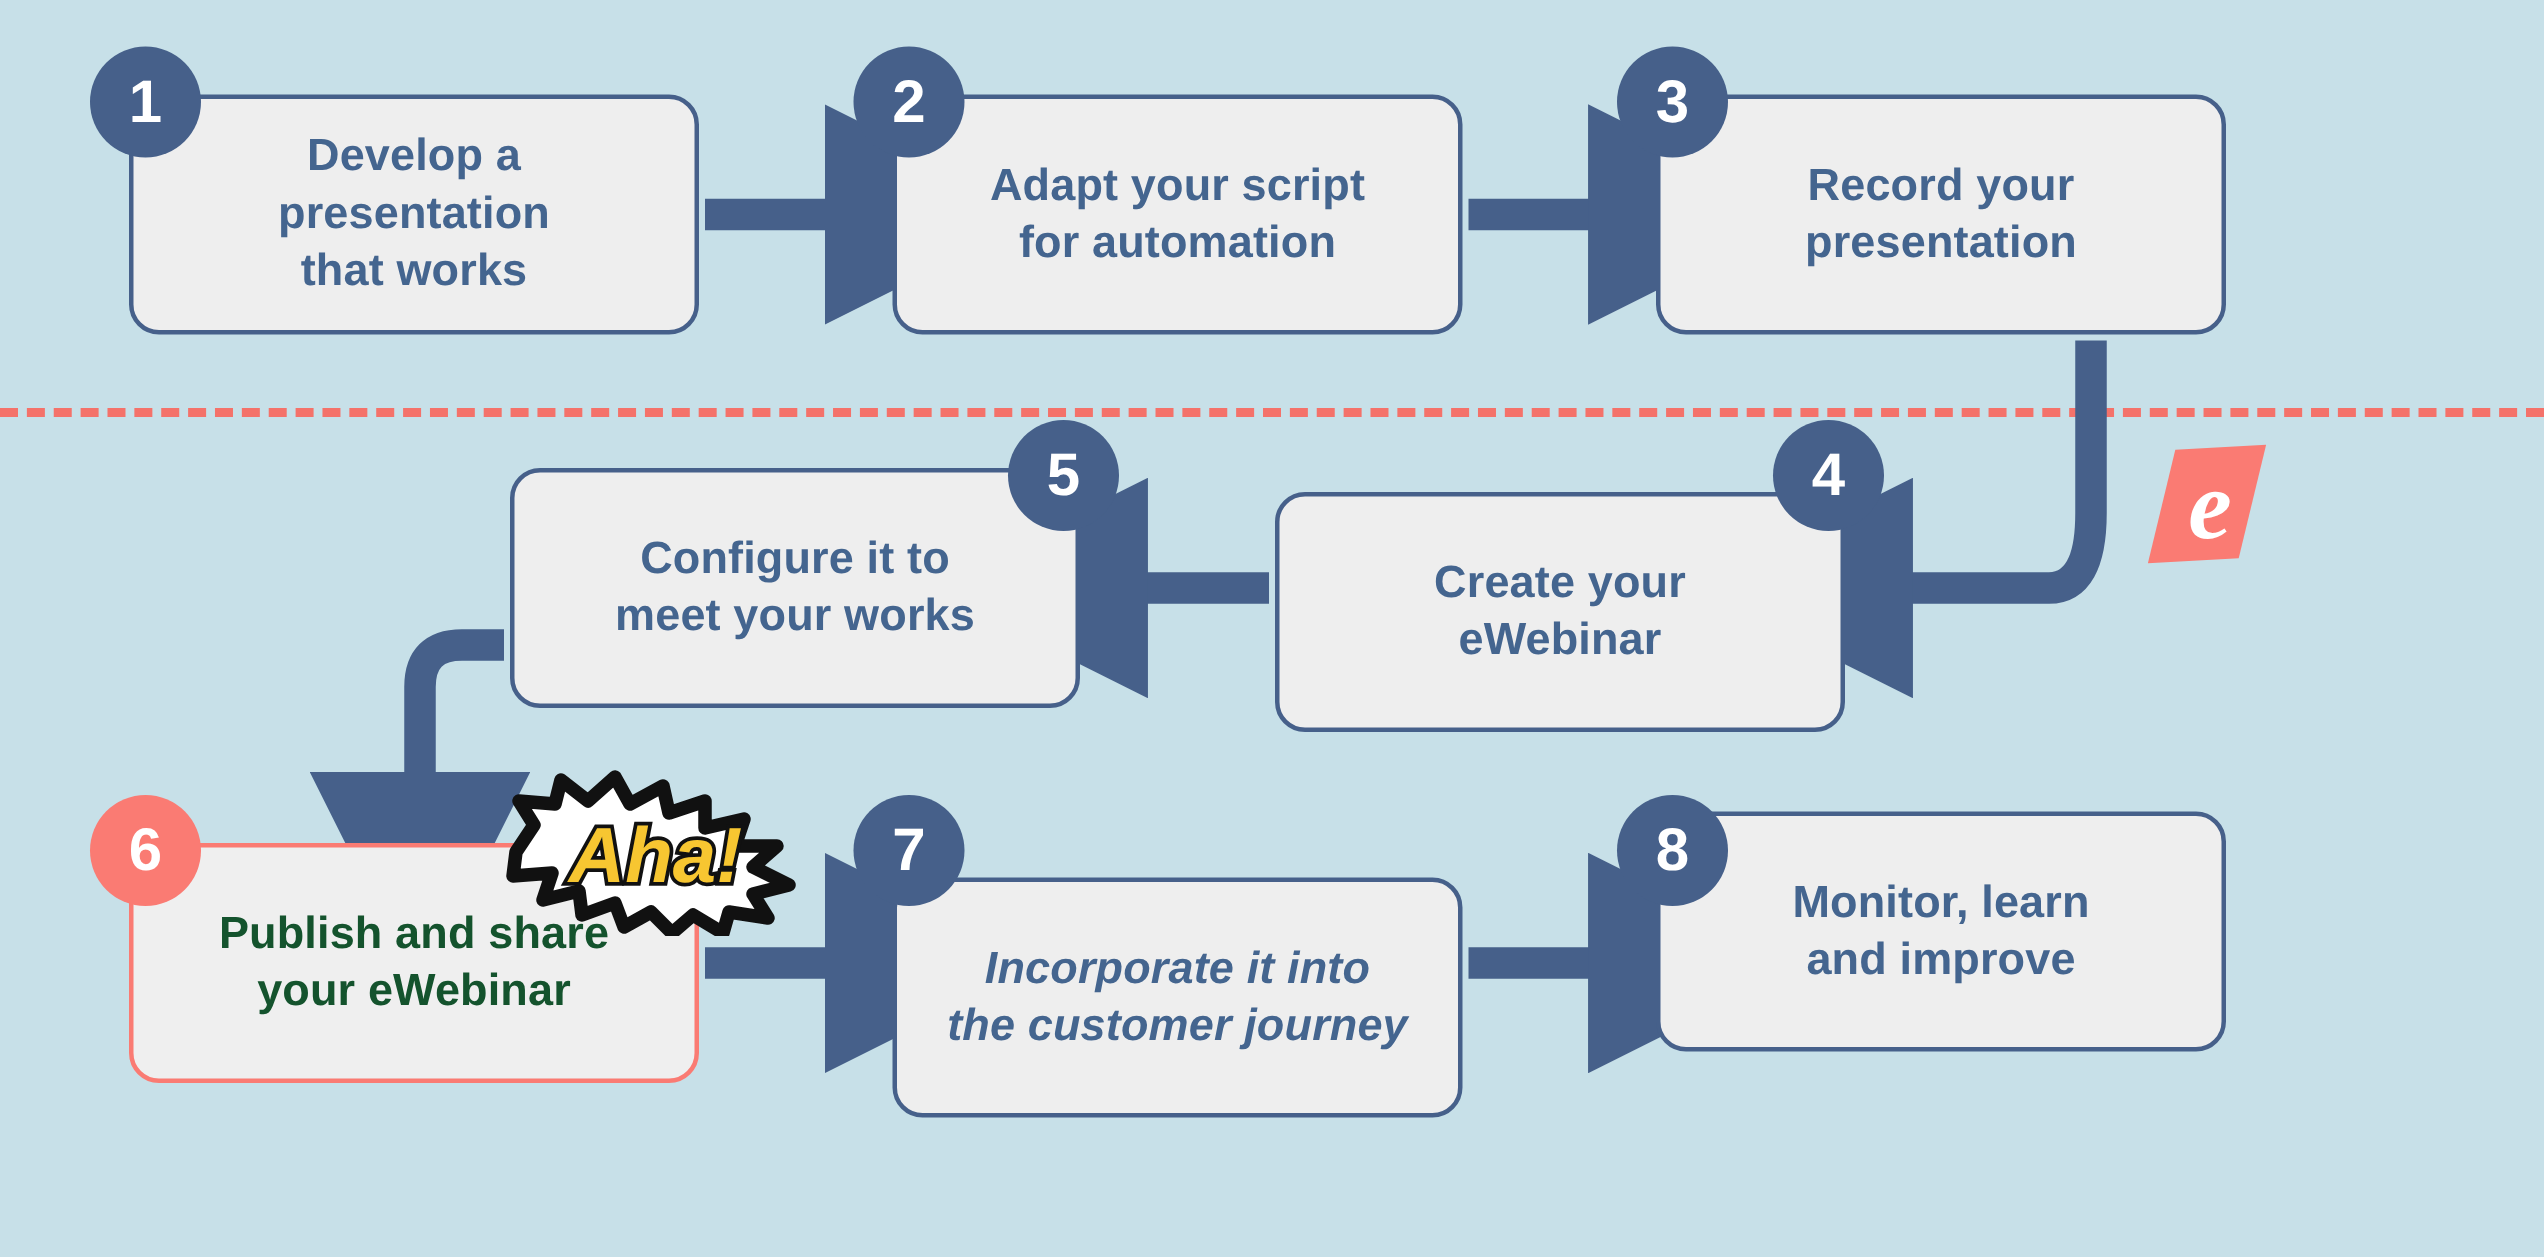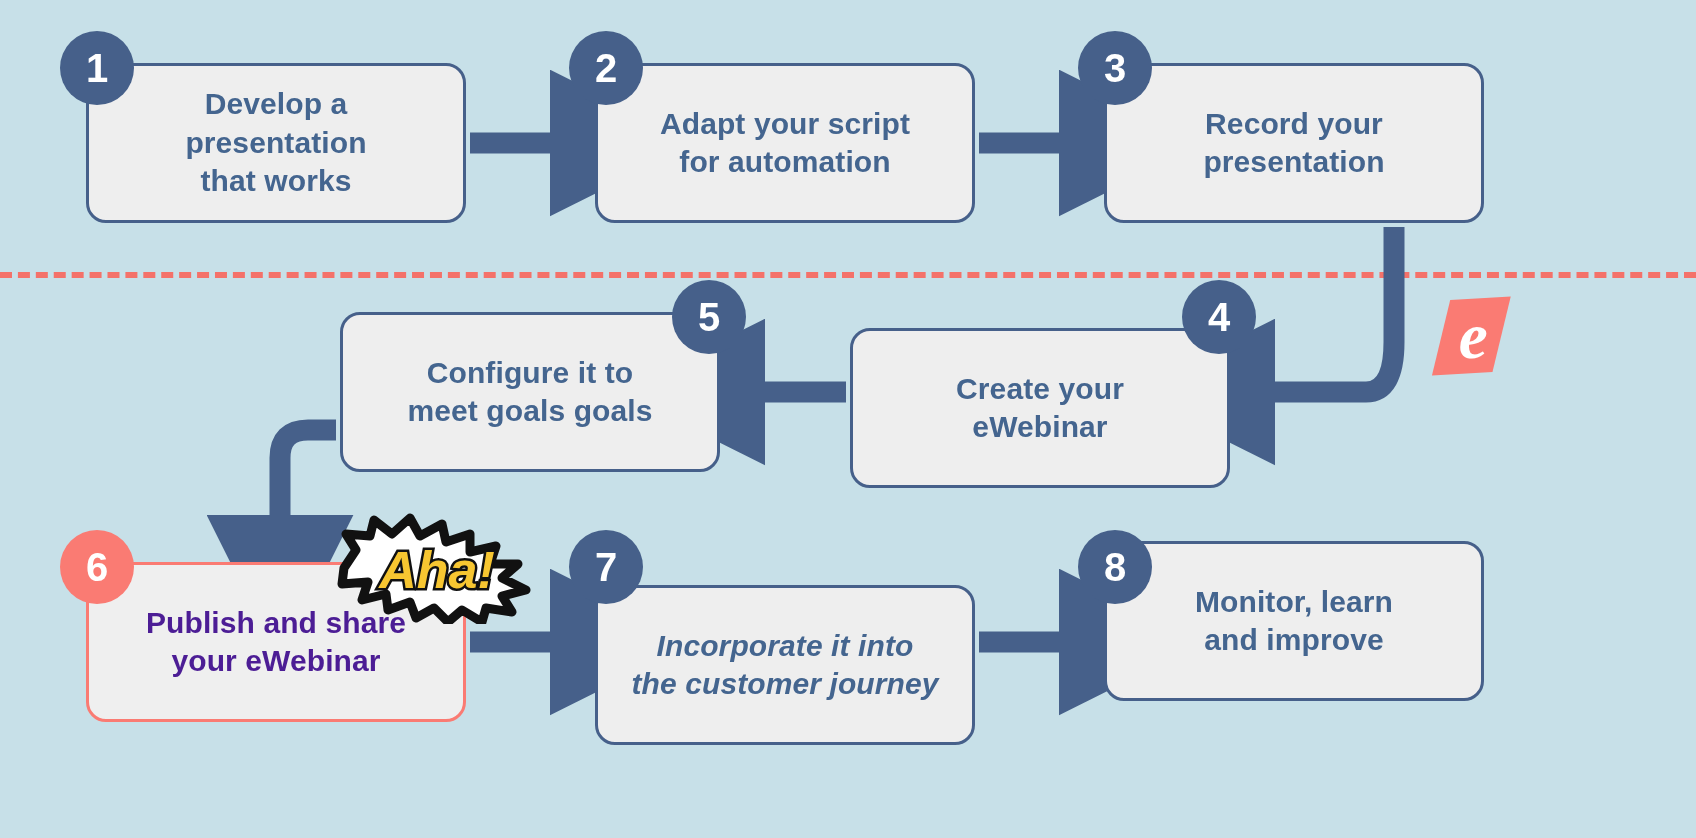--- a/index.html
+++ b/index.html
@@ -32,21 +32,21 @@
     color:#44658f;
     font-size:30px;
     font-weight:bold;
     line-height:1.28;
     letter-spacing:.1px;
     padding:10px 18px;
   }
   .box.accent{
     border-color:#fa7b73;
     border-width:3px;
-    color:#4c1d95;
+    color:#14532d;
     background:#efefef;
   }
   .box .label{white-space:pre-line;}
 
   
   .badge{
     position:absolute;
     width:74px;height:74px;border-radius:50%;
     background:#46608a;
     color:#ffffff;
@@ -111,21 +111,21 @@
 presentation</span>
       </div>
       <div class="badge" style="left: 1078px; top: 31px;">3</div>
       <div class="box" style="left: 850px; top: 328px; width: 380px; height: 160px;">
         <span class="label">Create your
 eWebinar</span>
       </div>
       <div class="badge" style="left: 1182px; top: 280px;">4</div>
       <div class="box" style="left: 340px; top: 312px; width: 380px; height: 160px;">
         <span class="label">Configure it to
-meet goals goals</span>
+meet your works</span>
       </div>
       <div class="badge" style="left: 672px; top: 280px;">5</div>
       <div class="box accent" style="left: 86px; top: 562px; width: 380px; height: 160px;">
         <span class="label">Publish and share
 your eWebinar</span>
       </div>
       <div class="badge accent" style="left: 60px; top: 530px;">6</div>
       <div class="box" style="left: 595px; top: 585px; width: 380px; height: 160px; font-style: italic;">
         <span class="label">Incorporate it into
 the customer journey</span>

